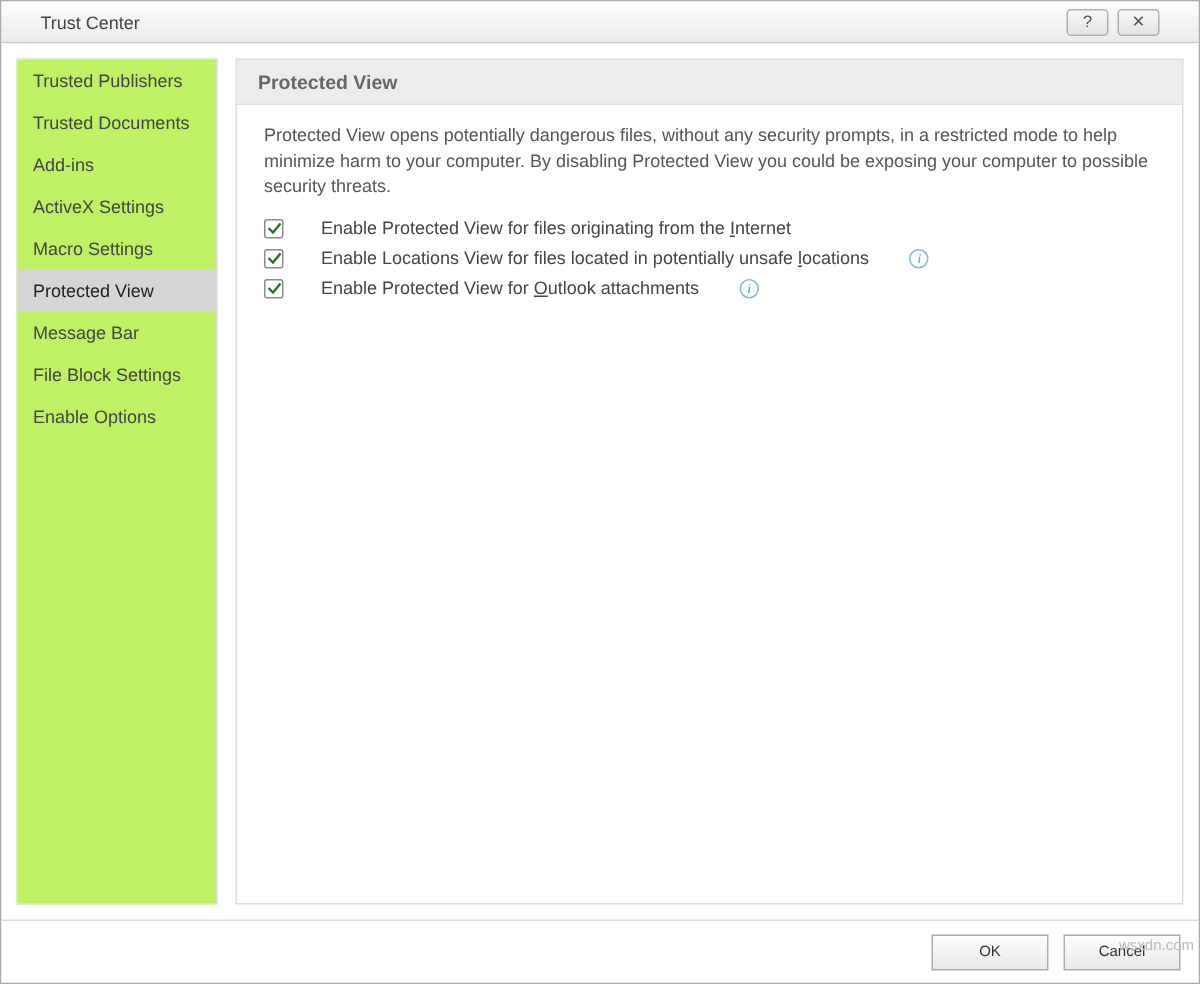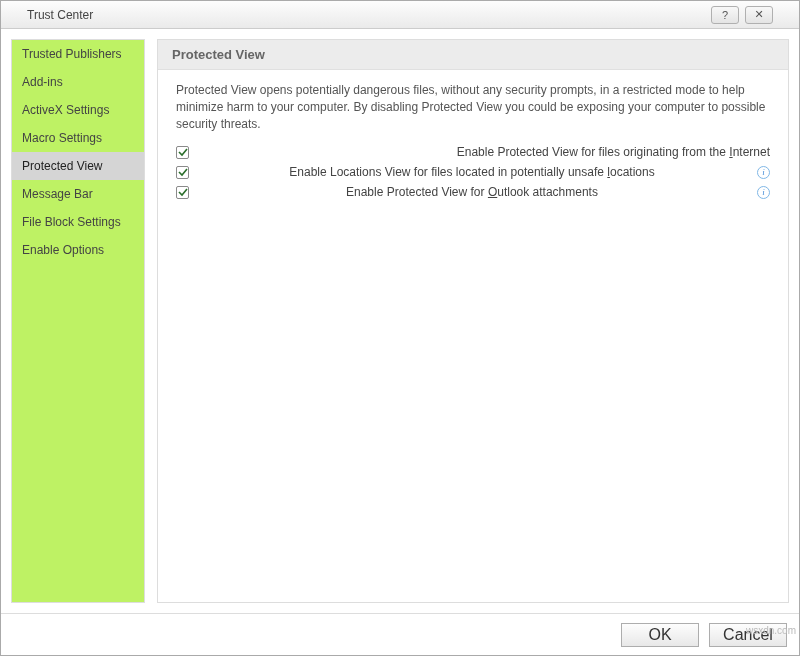--- a/index.html
+++ b/index.html
@@ -9,28 +9,28 @@
     .title-text { flex: 1; font-size: 12px; color: #444; }
     .winbtn { width: 28px; height: 18px; border: 1px solid #b0b0b0; border-radius: 3px; background: linear-gradient(#f8f8f8,#e4e4e4); margin-left: 6px; display: flex; align-items: center; justify-content: center; color: #555; font-size: 11px; cursor: default; }
     .body-area { flex: 1; display: flex; padding: 10px; gap: 12px; background: #fff; }
     .sidebar { width: 134px; border: 1px solid #ddd; background: #bef264; display: flex; flex-direction: column; }
     .sidebar-item { padding: 7px 10px; font-size: 12px; color: #444; cursor: default; }
     .sidebar-item.selected { background: #d5d5d5; color: #222; }
     .content { flex: 1; border: 1px solid #ddd; background: #fff; display: flex; flex-direction: column; }
     .section-header { background: #ececec; padding: 7px 14px; font-size: 13px; color: #666; font-weight: 600; border-bottom: 1px solid #e0e0e0; }
     .section-body { padding: 12px 18px; font-size: 12px; color: #555; }
     .desc { line-height: 1.4; margin-bottom: 10px; }
-    .chk-row { display: flex; align-items: center; gap: 2px; padding: 3px 0; justify-content: space-between; }
+    .chk-row { display: flex; align-items: center; gap: 25px; padding: 3px 0; }
     .chk { width: 13px; height: 13px; border: 1px solid #8a8a8a; border-radius: 2px; display: flex; align-items: center; justify-content: center; background: #fff; }
     .chk svg { width: 10px; height: 10px; display: block; }
     .chk-label { color: #444; }
     .chk-label u { text-decoration: underline; }
     .info-icon { width: 13px; height: 13px; border: 1px solid #7fb7e6; border-radius: 50%; display: inline-flex; align-items: center; justify-content: center; color: #4a90d9; font-size: 9px; font-style: italic; font-family: Georgia, serif; margin-left: 2px; }
     .footer { height: 42px; border-top: 1px solid #ddd; display: flex; align-items: center; justify-content: flex-end; padding: 0 12px; gap: 10px; background: #fff; }
-    .btn { min-width: 78px; height: 24px; border: 1px solid #adadad; background: linear-gradient(#fdfdfd,#e8e8e8); font-size: 16px; color: #333; display: flex; align-items: center; justify-content: center; cursor: default; }
+    .btn { min-width: 78px; height: 24px; border: 1px solid #adadad; background: linear-gradient(#fdfdfd,#e8e8e8); font-size: 10px; color: #333; display: flex; align-items: center; justify-content: center; cursor: default; }
     .watermark { position: fixed; bottom: 20px; right: 4px; font-size: 10px; color: #bbb; }
   </style>
 </head>
 <body>
 
 <div class="dialog">
 
   <div class="titlebar">
     <div class="title-text">Trust Center</div>
     <div class="winbtn">
@@ -38,20 +38,21 @@
       </div>
     <div class="winbtn">
         <span>✕</span>
       </div>
   </div>
 
   <div class="body-area">
 
     <div class="sidebar">
       <div class="sidebar-item">Trusted Publishers</div>
+      <div class="sidebar-item">Trusted Documents</div>
       <div class="sidebar-item">Add-ins</div>
       <div class="sidebar-item">ActiveX Settings</div>
       <div class="sidebar-item">Macro Settings</div>
       <div class="sidebar-item selected">Protected View</div>
       <div class="sidebar-item">Message Bar</div>
       <div class="sidebar-item">File Block Settings</div>
       <div class="sidebar-item">Enable Options</div>
     </div>
 
     <div class="content">

